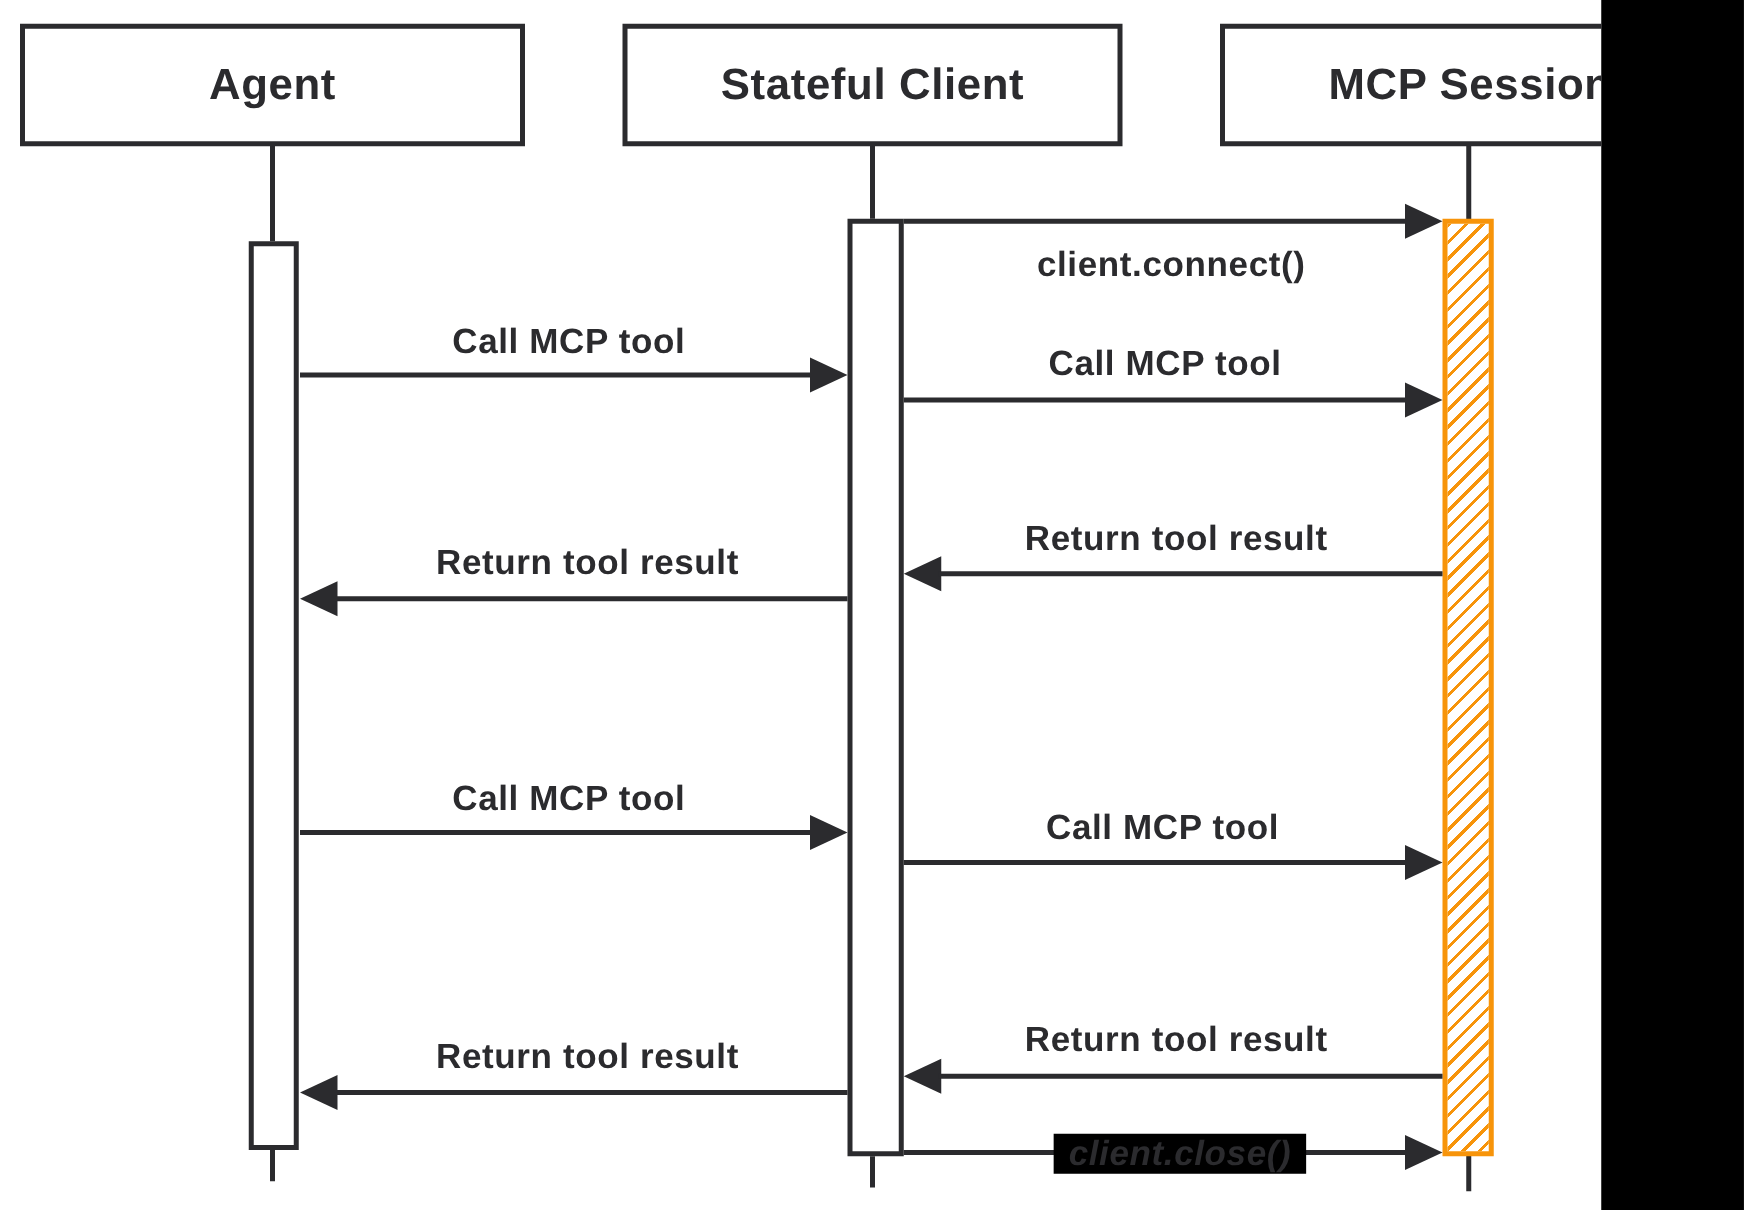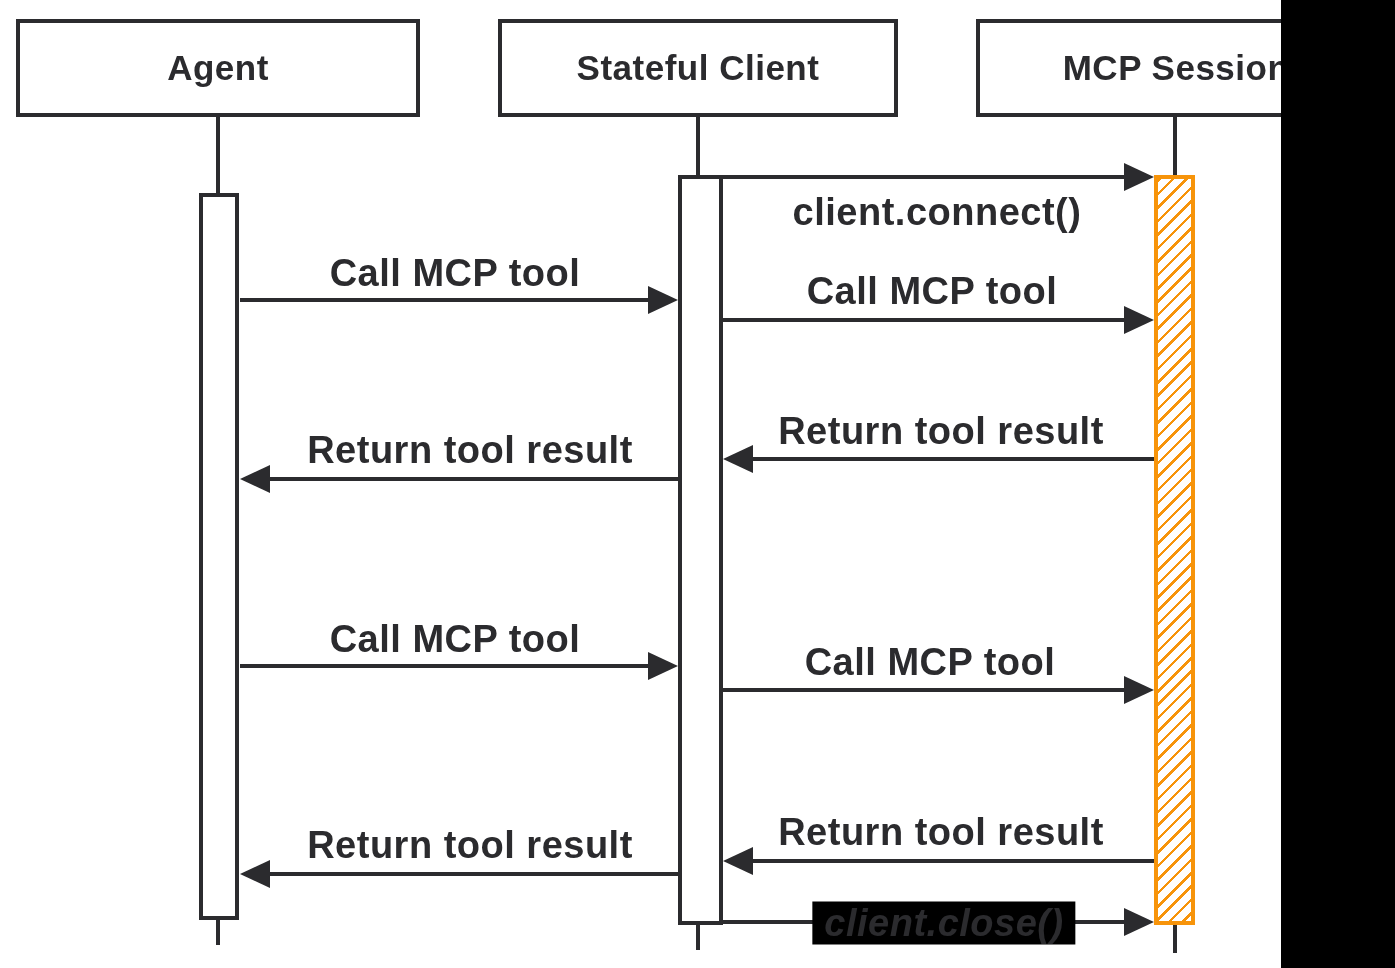--- a/index.html
+++ b/index.html
@@ -20,21 +20,21 @@
     border:4px solid #f7940a;
     background:repeating-linear-gradient(135deg, #f7940a 0 2.5px, transparent 2.5px 9.5px);
   }
   .line-h { position:absolute; height:4px; background:#2b2b2e; }
   .head-r, .head-l { position:absolute; width:0; height:0;
     border-top:14px solid transparent; border-bottom:14px solid transparent; }
   .head-r { border-left:30px solid #2b2b2e; }
   .head-l { border-right:30px solid #2b2b2e; }
   .mlabel {
     position:absolute; transform:translate(-50%,-50%);
-    color:#2b2b2e; font-size:38px; font-weight:600; white-space:nowrap; letter-spacing:0.5px;
+    color:#2b2b2e; font-size:28px; font-weight:600; white-space:nowrap; letter-spacing:0.5px;
   }
   .mlabel.on-line { background:#000000; padding:0 12px; }
 </style>
 </head>
 <body>
 
 <div id="stage">
 
   <div class="pbox" style="left:16px;width:404px;">
     <span>Agent</span>

